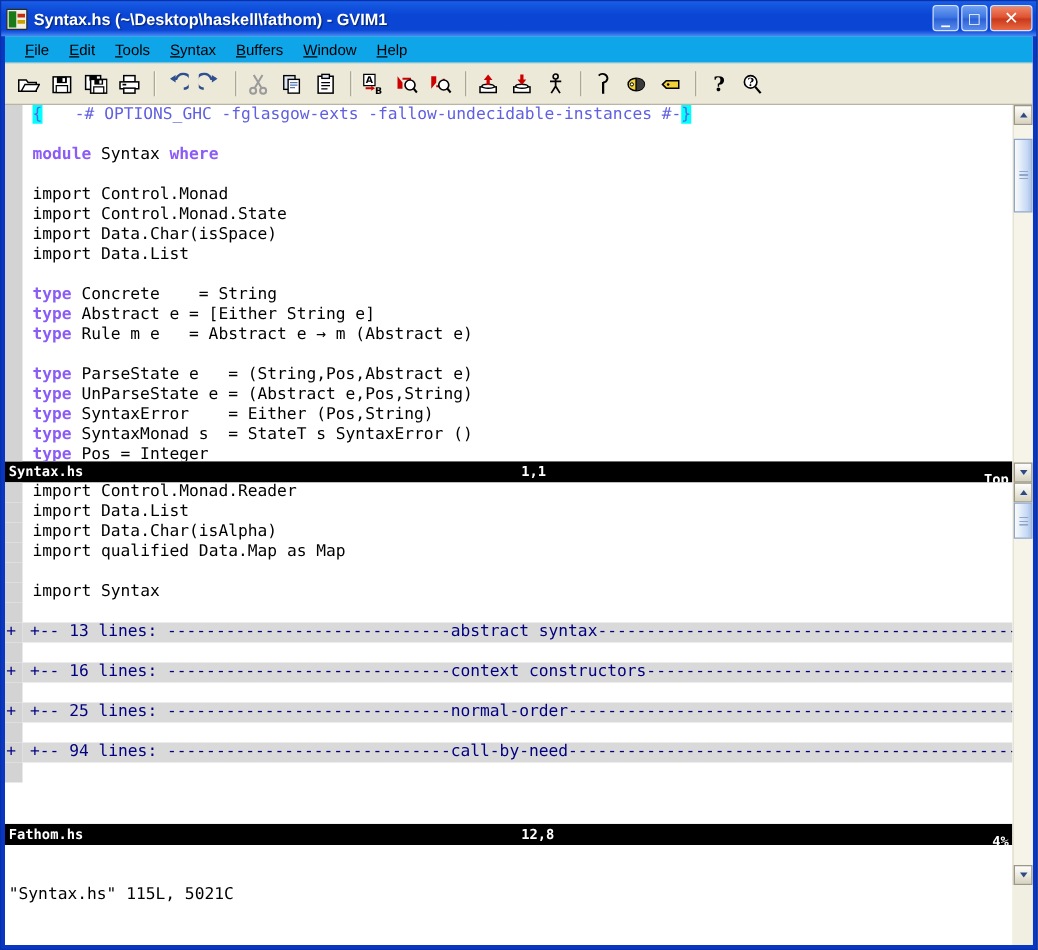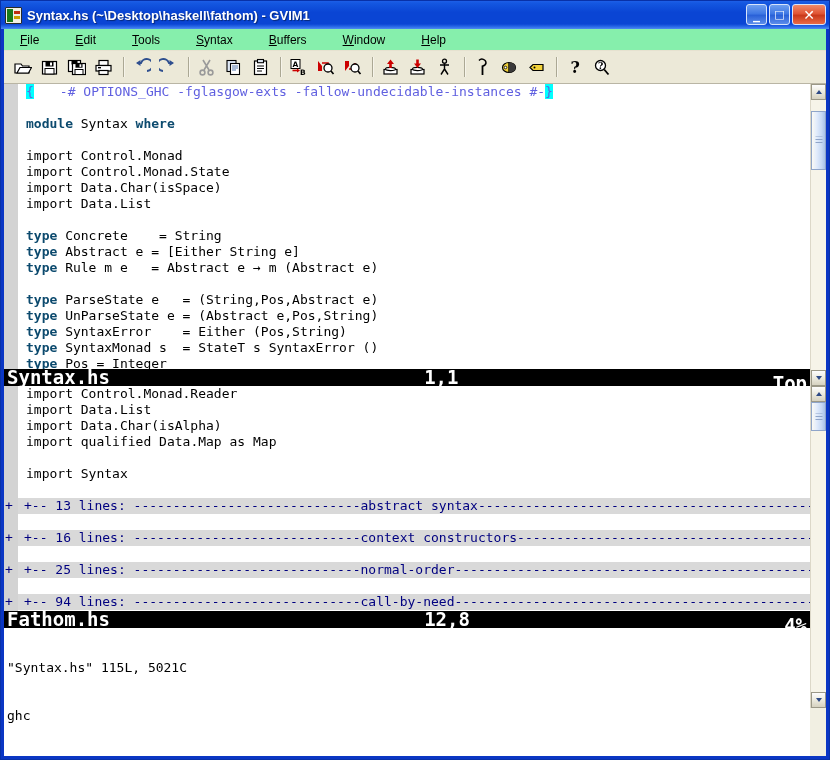--- a/index.html
+++ b/index.html
@@ -108,26 +108,25 @@
     display: flex;
     flex-direction: column;
     margin: 0 3px 3px 3px;
     background: #ece9d8;
     min-height: 0;
   }
 
   .menubar {
     height: 21px;
     flex: 0 0 21px;
-    background: #86efac;
+    background: #0ea5e9;
     display: flex;
     align-items: center;
     padding-left: 8px;
     border-bottom: 1px solid #e6e2d0;
-    gap: 20px;
   }
   .menuitem {
     font-size: 12px;
     color: #000;
     padding: 2px 8px;
     white-space: nowrap;
     line-height: 1;
   }
   .menuitem u { text-decoration: underline; }
 
@@ -210,33 +209,33 @@
     flex: 1 1 auto;
     padding-left: 8px;
     white-space: pre;
     overflow: hidden;
     line-height: 16px;
   }
   .vline.fold .ltext { background: #d9d9d9; color: #000080; padding-left: 6px; }
   .vline.fold .foldcol { background: #d3d3d3; }
 
   
-  .k-keyword  { color: #0c4a6e; font-weight: bold; }
+  .k-keyword  { color: #8b5cf6; font-weight: bold; }
   .k-import   { color: #000000; text-align: right; }
   .k-comment  { color: #6060e0; margin-left: 26px; }
   .k-normal   { color: #000000; }
   .k-match    { color: #6060e0; background: #00ffff; }
 
   .statusline {
     height: 17px;
     flex: 0 0 17px;
     background: #000000;
     color: #ffffff;
     font-family: "DejaVu Sans Mono", "Liberation Mono", monospace;
-    font-size: 19px;
+    font-size: 11px;
     line-height: 17px;
     font-weight: bold;
     display: flex;
     align-items: center;
     white-space: pre;
     overflow: hidden;
   }
   .sl-name { padding-left: 3px; flex: 0 0 auto; }
   .sl-gap  { flex: 1 1 auto; }
   .sl-pos  { flex: 0 0 auto; }
@@ -549,21 +548,20 @@
             <span class="sl-name">Fathom.hs</span>
             <span class="sl-gap"></span>
             <span class="sl-pos">12,8</span>
             <span class="sl-gap"></span>
             <span class="sl-pct">4%</span>
           </div>
         </div>
 
         <div class="cmdline" style="flex:0 0 48px;">
           <div>"Syntax.hs" 115L, 5021C</div>
-          <div>ghc</div>
         </div>
       </div>
 
       <div class="vim-scroll-col">
         <div class="sb" style="flex:0 0 302px;">
           <div class="sb-btn">
               <span class="sb-arrow up"></span>
             </div>
           <div class="sb-trough">
             <div class="sb-thumb" id="thumb0" style="top: 4%; height: 22%;"></div>

